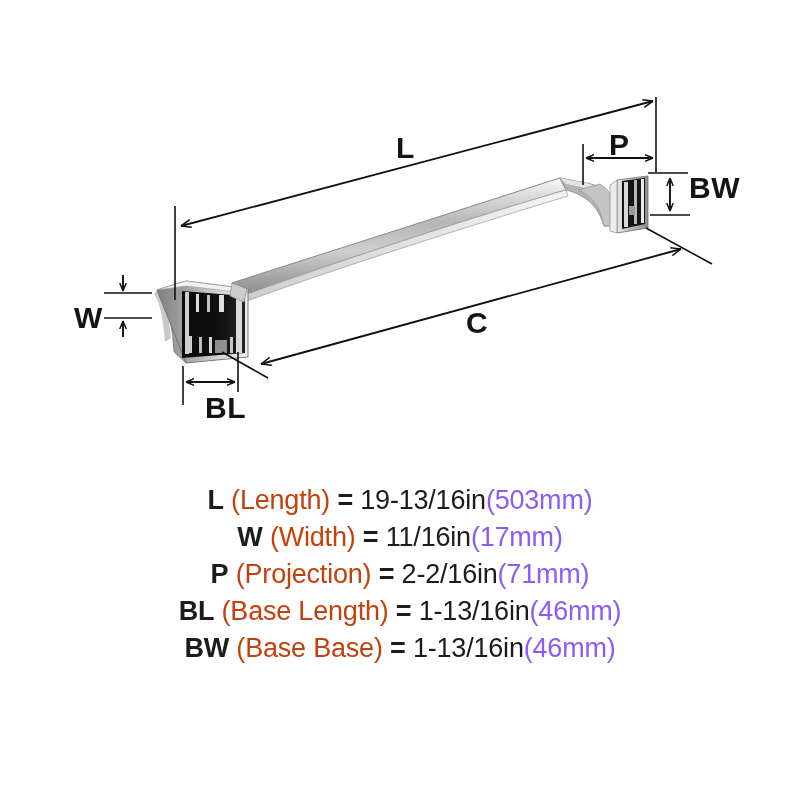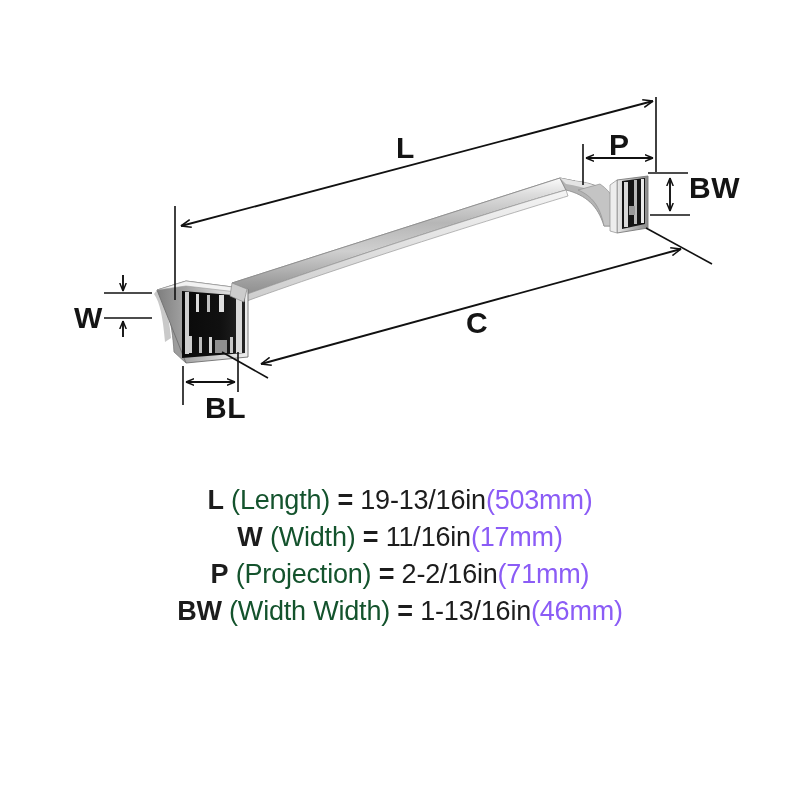--- a/index.html
+++ b/index.html
@@ -41,21 +41,21 @@
     line-height: 37px;
     color: #1c1c1c;
     white-space: nowrap;
     letter-spacing: -0.2px;
   }
   .spec-code {
     font-weight: bold;
   }
   .spec-name {
     font-weight: normal;
-    color: #14532d;
+    color: #c2410c;
   }
   .spec-eq {
     font-weight: bold;
   }
   .spec-value {
     font-weight: normal;
   }
   .spec-metric {
     font-weight: normal;
     color: #8b5cf6;
@@ -236,20 +236,26 @@
   </div>
 
   <div class="spec-row">
     <span class="spec-code">P</span>
     <span class="spec-name">(Projection)</span>
     <span class="spec-eq">=</span>
     <span class="spec-value">2-2/16in</span><span class="spec-metric">(71mm)</span>
   </div>
 
 
+  <div class="spec-row">
+    <span class="spec-code">BL</span>
+    <span class="spec-name">(Base Length)</span>
+    <span class="spec-eq">=</span>
+    <span class="spec-value">1-13/16in</span><span class="spec-metric">(46mm)</span>
+  </div>
 
   <div class="spec-row">
     <span class="spec-code">BW</span>
-    <span class="spec-name">(Width Width)</span>
+    <span class="spec-name">(Base Base)</span>
     <span class="spec-eq">=</span>
     <span class="spec-value">1-13/16in</span><span class="spec-metric">(46mm)</span>
   </div>
 </div>
 
 </body></html>

